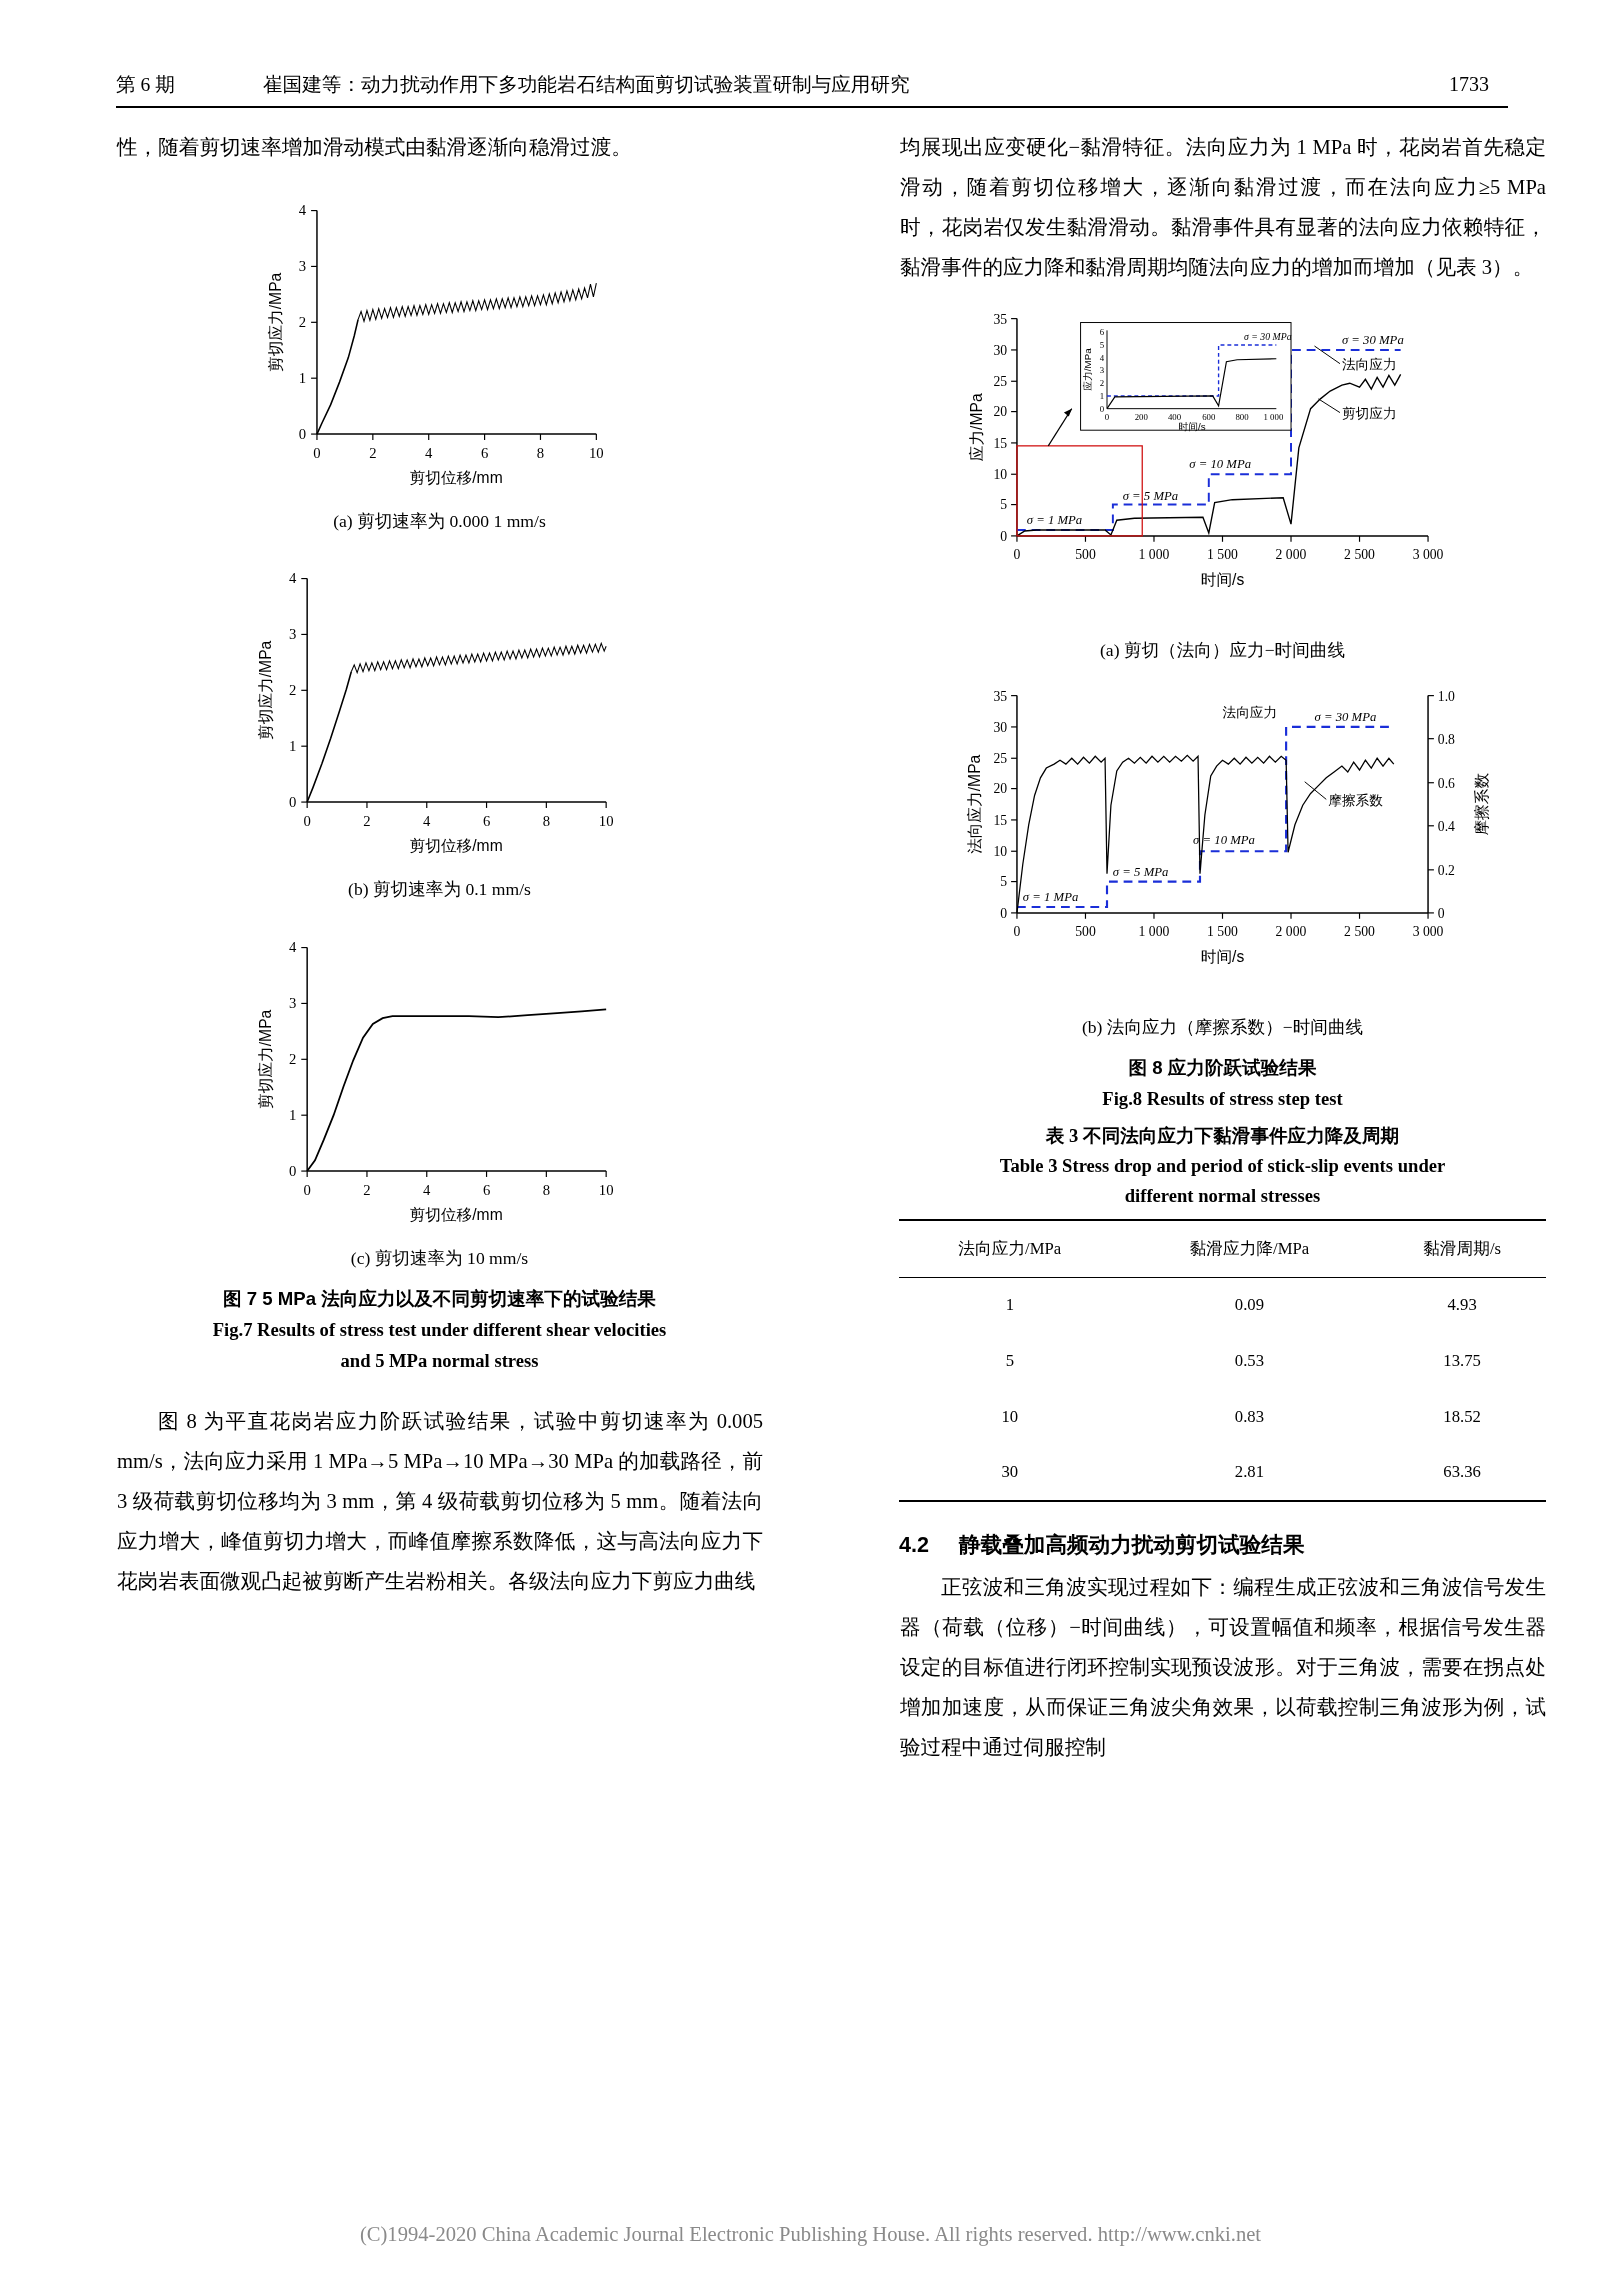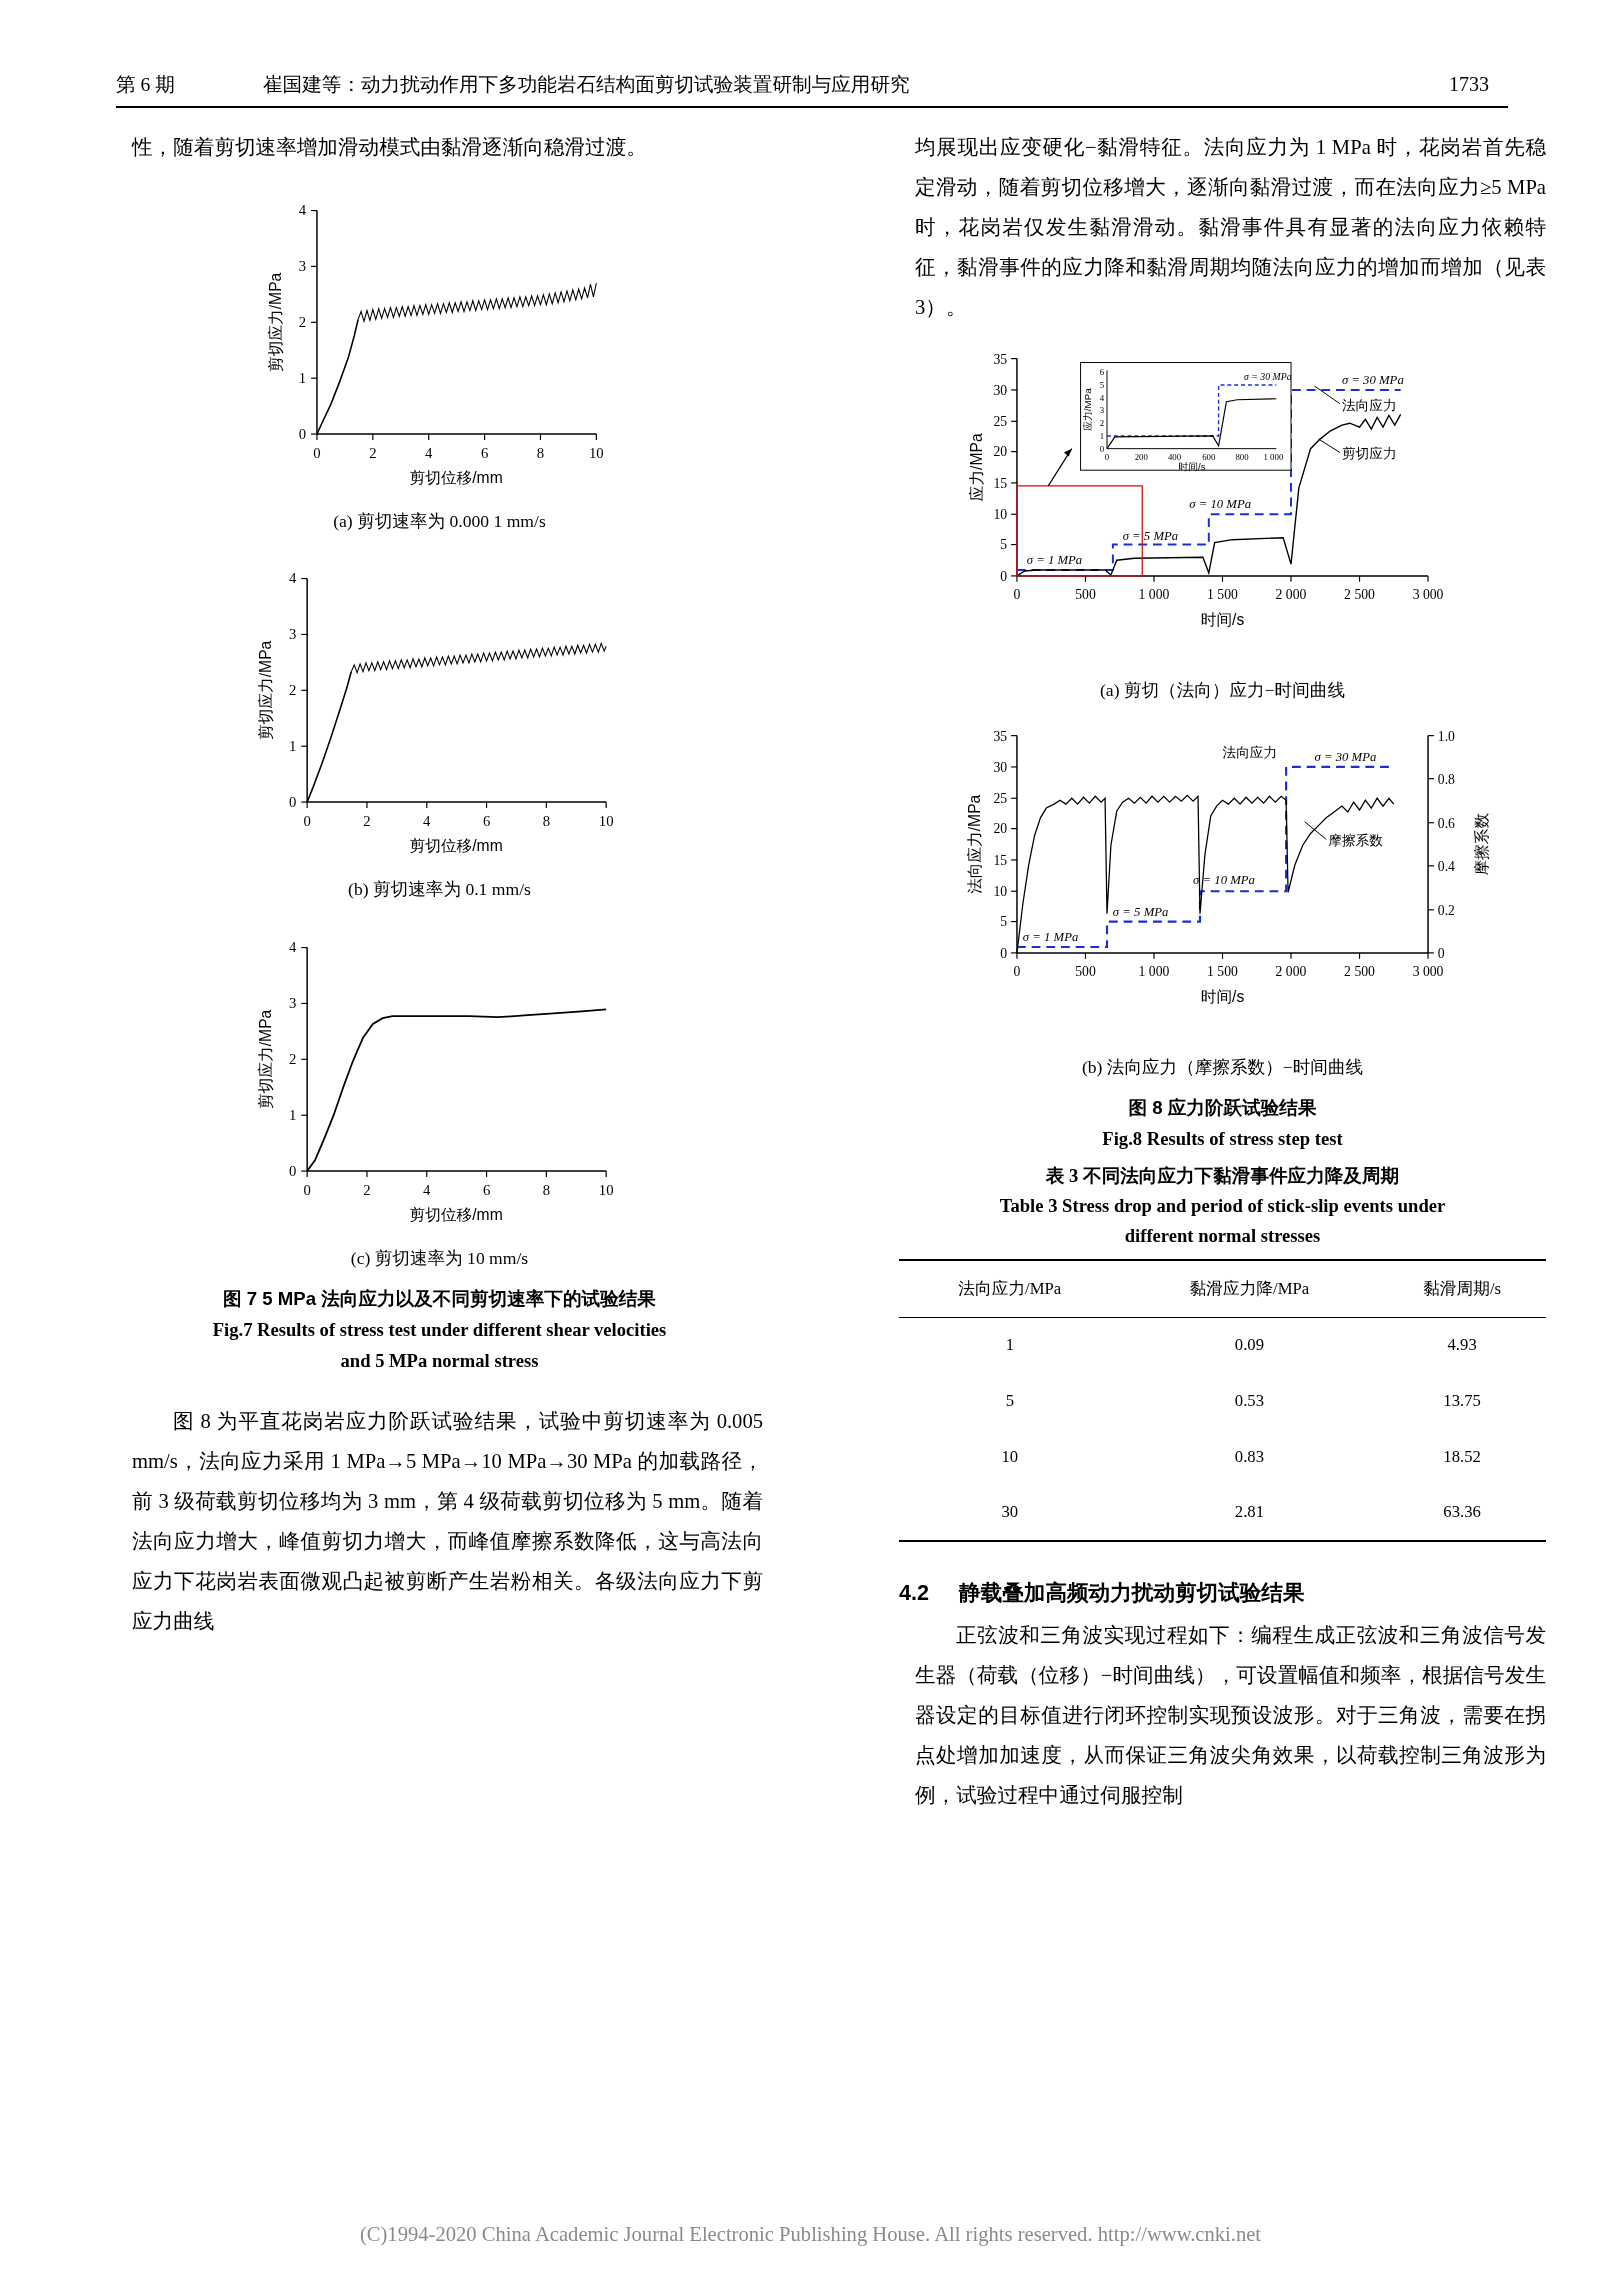--- a/index.html
+++ b/index.html
@@ -27,40 +27,40 @@
   .rule{
     position:absolute; left:116px; top:106px; width:1392px; height:2px; background:#000;
   }
   
   .col{
     position:absolute; top:127px; width:647px;
     font-size:20.6px; line-height:40px; text-align:justify;
   }
   .col.left{left:116px;}
   .col.right{left:899px;}
-  p{margin:0 0 0 16px; text-indent:0;}
+  p{margin:0 0 0 1px; text-indent:0;}
   p.indent{text-indent:41px;}
   
   .figbox{margin-top:13.7px;}
   .caption{
     text-align:center; font-size:17.6px; line-height:29px; margin-top:12px;
   }
   .figtitle{
     text-align:center; font-size:18.6px; line-height:31px; font-weight:bold; margin-top:9.8px;
   }
   .figtitle .cn{font-family:"Liberation Sans", sans-serif;}
   svg{display:block;}
   
   .tabwrap{margin-top:7px;}
   .tabtitle{text-align:center;font-size:18.6px;line-height:30px;font-weight:bold;}
   table{border-collapse:collapse;width:100%;font-size:16.7px;margin-top:7.8px;}
   table th,table td{text-align:center;padding:7.8px 0;font-weight:normal;}
   table thead tr{border-top:2px solid #000;border-bottom:1px solid #000;}
   table tbody tr:last-child{border-bottom:2px solid #000;}
-  .sec-h{font-size:21.6px;font-weight:bold;margin:31px 0 2px 0;font-family:"Liberation Sans",sans-serif;}
+  .sec-h{font-size:21.6px;font-weight:bold;margin:23px 0 2px 0;font-family:"Liberation Sans",sans-serif;}
   .footer{
     position:absolute;left:0;right:0;bottom:47px;text-align:center;
     font-size:20.6px;color:#8a8a8a;
   }
 </style>
 </head>
 <body>
 
 <div class="page">
 

